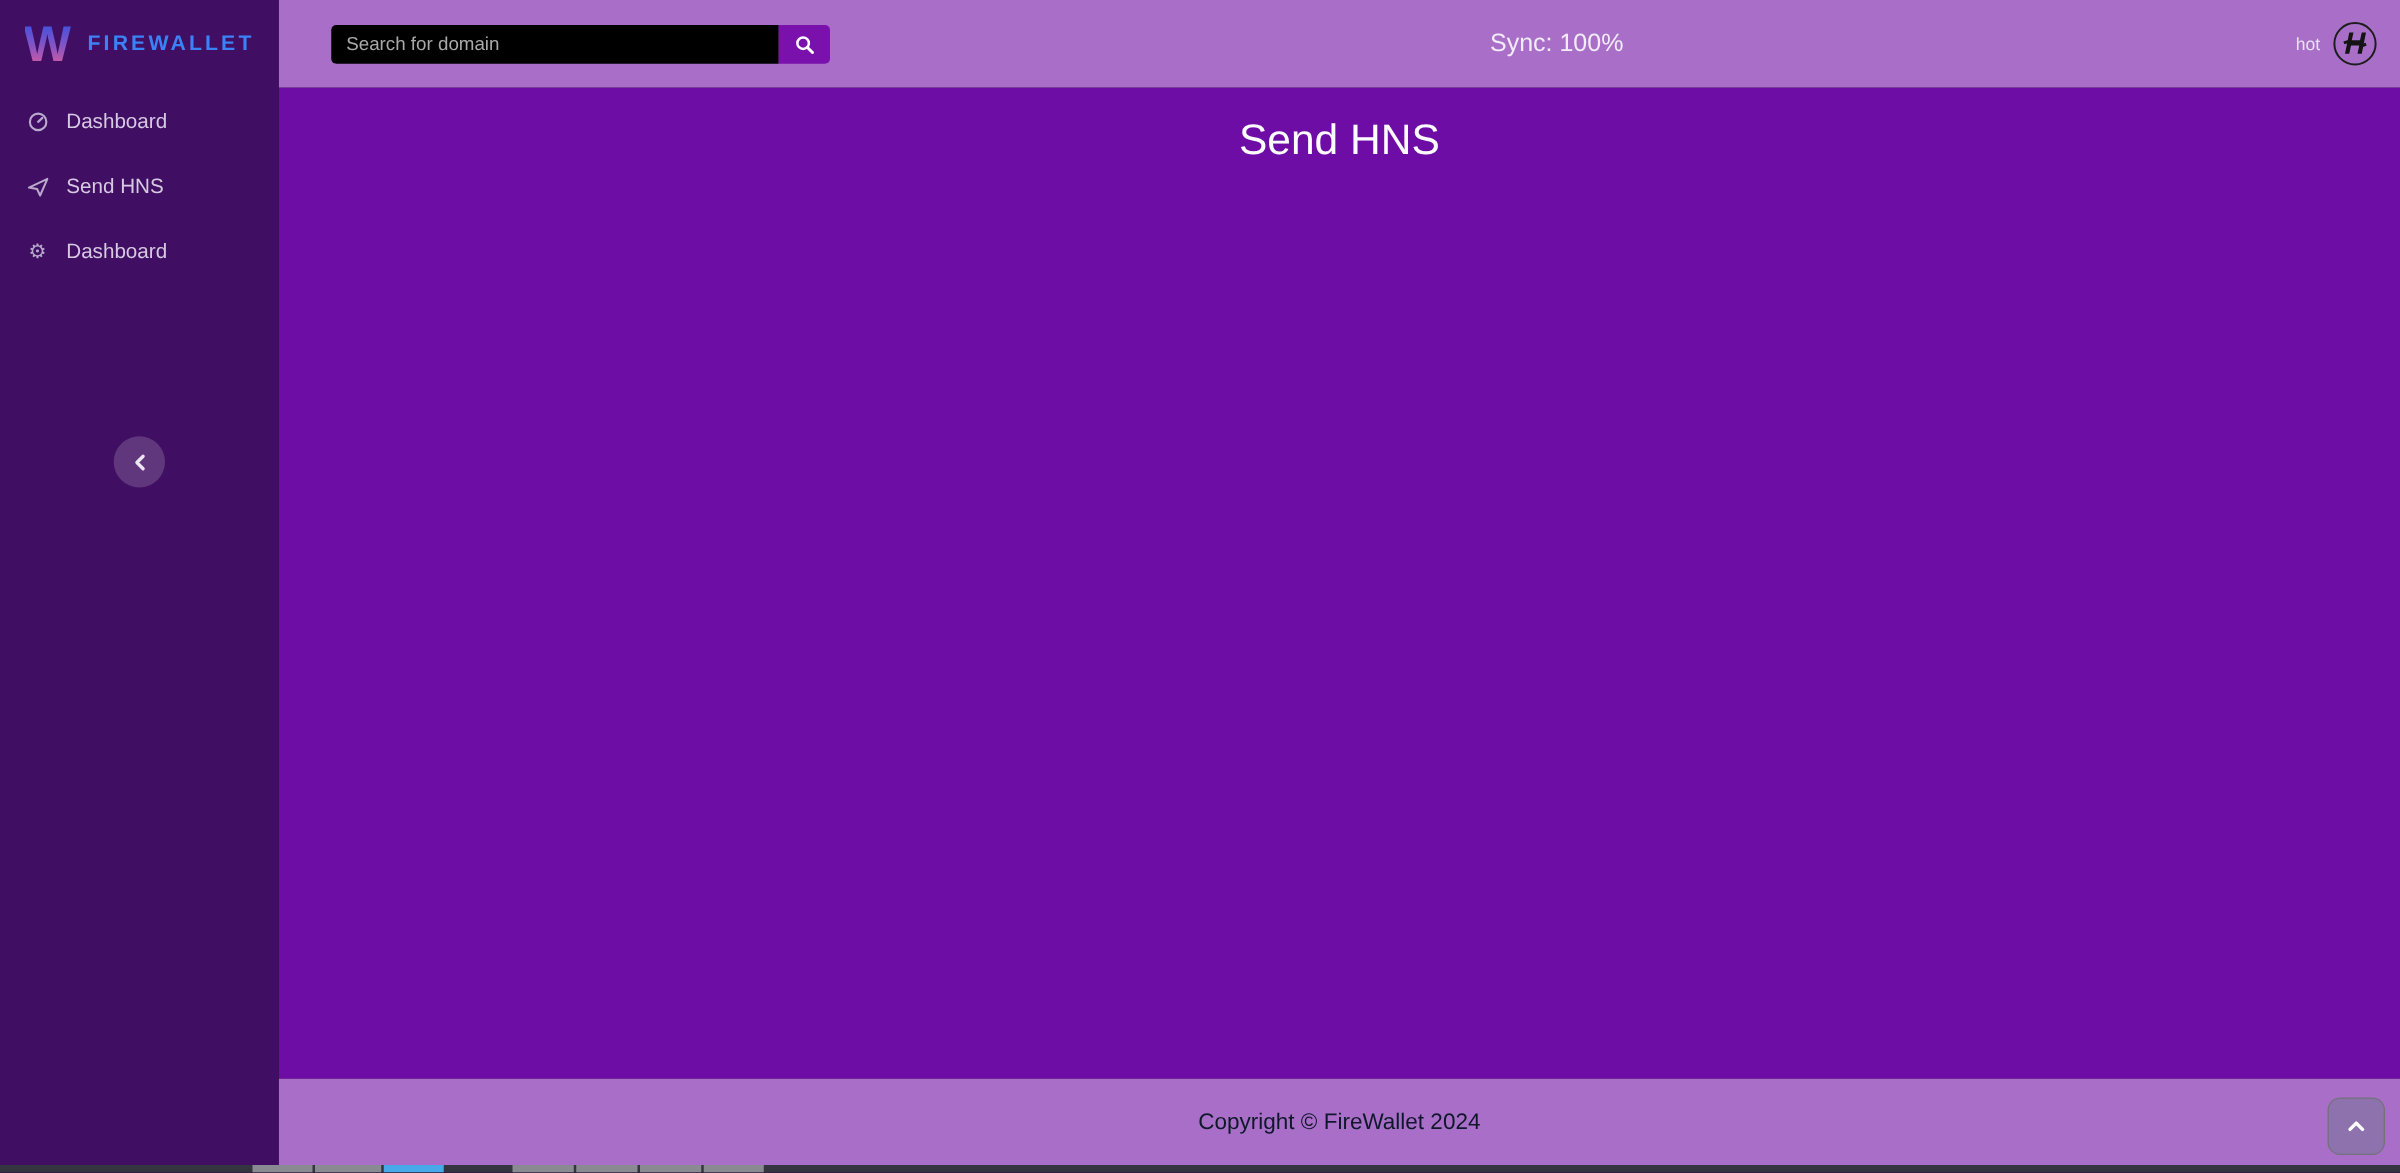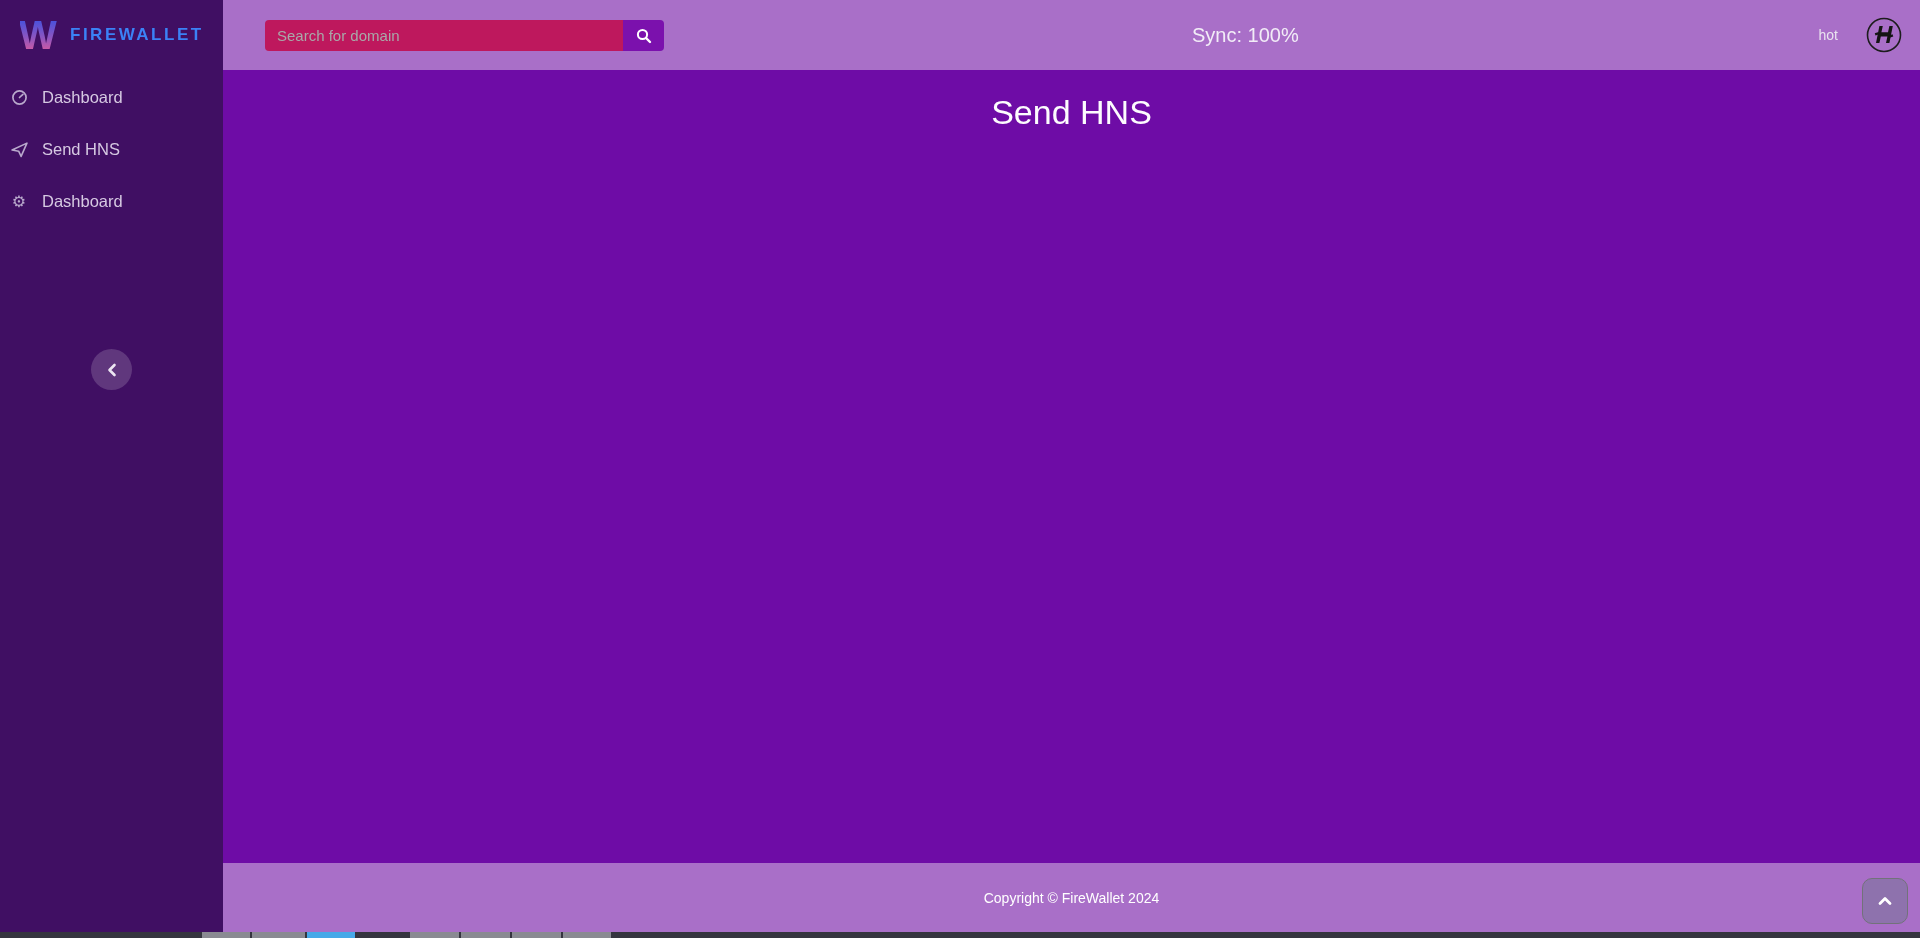--- a/index.html
+++ b/index.html
@@ -7,43 +7,43 @@
               font-family:"Liberation Sans", sans-serif; }
   .app { position:relative; width:1920px; height:938px; overflow:hidden; }
 
   
   .sidebar { position:absolute; left:0; top:0; width:223px; height:932px;
              background:#400f63; z-index:2; }
   .brand { display:flex; align-items:center; gap:12px; padding:14px 12px 0 20px; cursor:pointer; }
   .brand-name { color:#3b82f6; font-size:17px; font-weight:bold; letter-spacing:2.5px; }
   .nav { margin-top:15px; }
   .nav-item { height:52px; display:flex; align-items:center; gap:13px;
-              padding-left:9px; color:#d6c9e2; font-size:16.5px; cursor:pointer; }
+              padding-left:20px; color:#d6c9e2; font-size:16.5px; cursor:pointer; }
   .nav-icon { width:20px; display:flex; justify-content:center; align-items:center;
               color:#b9a9cc; font-size:16px; }
   .collapse-btn { position:absolute; left:91px; top:349px; width:41px; height:41px;
                   border-radius:50%; background:rgba(255,255,255,0.17); border:none;
                   display:flex; align-items:center; justify-content:center; cursor:pointer; }
 
   
   .main { position:absolute; left:223px; top:0; width:1697px; height:932px;
           display:flex; flex-direction:column; }
   .topbar { position:relative; height:70px; background:#a96fc8; flex:none; }
   .search-group { position:absolute; left:42px; top:20px; height:31px; display:flex; }
-  .search-input { width:358px; height:31px; background:#be185d; border:none;
+  .search-input { width:358px; height:31px; background:#000000; border:none;
                   border-radius:4px 0 0 4px; padding:0 12px; color:#dcdcdc; font-size:15px;
                   font-family:"Liberation Sans", sans-serif; outline:none; }
   .search-input::placeholder { color:#a9a9a9; }
   .search-btn { width:41px; height:31px; background:#7b11ad; border:none;
                 border-radius:0 4px 4px 0; display:flex; align-items:center;
                 justify-content:center; cursor:pointer; }
   .sync { position:absolute; left:969px; top:0; height:70px; display:flex;
           align-items:center; color:#f2ecf7; font-size:20px; }
   .wallet-chip { position:absolute; right:18px; top:0; height:70px; display:flex;
-                 align-items:center; gap:28px; }
+                 align-items:center; gap:10px; }
   .wallet-name { color:#e9e3ef; font-size:14px; }
 
   .content { flex:1; background:#6e0ca6; overflow:hidden; }
   .page-title { margin-top:19px; text-align:center; color:#fdfcfe; font-size:34px;
                 font-weight:500; line-height:47px; }
   .form { width:400px; margin:45px auto 0; }
   .field-label { display:block; color:#f0eaf8; font-size:16px; }
   .field { display:block; width:100%; height:40px; margin-top:8px; background:#33333b;
            border:1px solid #5a5f66; border-radius:8px; padding:0 14px; color:#d2d2d6;
            font-size:15px; font-family:"Liberation Sans", sans-serif; outline:none; }
@@ -54,21 +54,21 @@
   .avail-row { margin-top:13px; display:flex; align-items:center; }
   .avail-text { color:#f0eaf8; font-size:16px; }
   .dark-btn { background:#17091c; color:#ffffff; border:none; cursor:pointer;
               font-family:"Liberation Sans", sans-serif; }
   .send-max { margin-left:28px; font-size:13.5px; padding:7px 11px; border-radius:4px; }
   .send-row { text-align:center; margin-top:29px; }
   .send-btn { font-size:15px; padding:9px 17px; border-radius:6px; background:#1d0c24; }
 
   .footer { height:69px; background:#a96fc8; flex:none; display:flex;
             align-items:center; justify-content:center; }
-  .copyright { color:#ffffff; font-size:14px; }
+  .copyright { color:#0f172a; font-size:18px; }
 
   .scroll-top { position:absolute; right:12px; bottom:14px; width:46px; height:46px;
                 background:#8e72ad; border:1px solid #72727a; border-radius:10px;
                 display:flex; align-items:center; justify-content:center; cursor:pointer;
                 z-index:3; }
 
   
   .taskbar { position:absolute; left:0; bottom:0; width:1920px; height:6px;
              background:#35353f; z-index:5; }
   .taskbar .seg { position:absolute; top:0; height:6px; }

